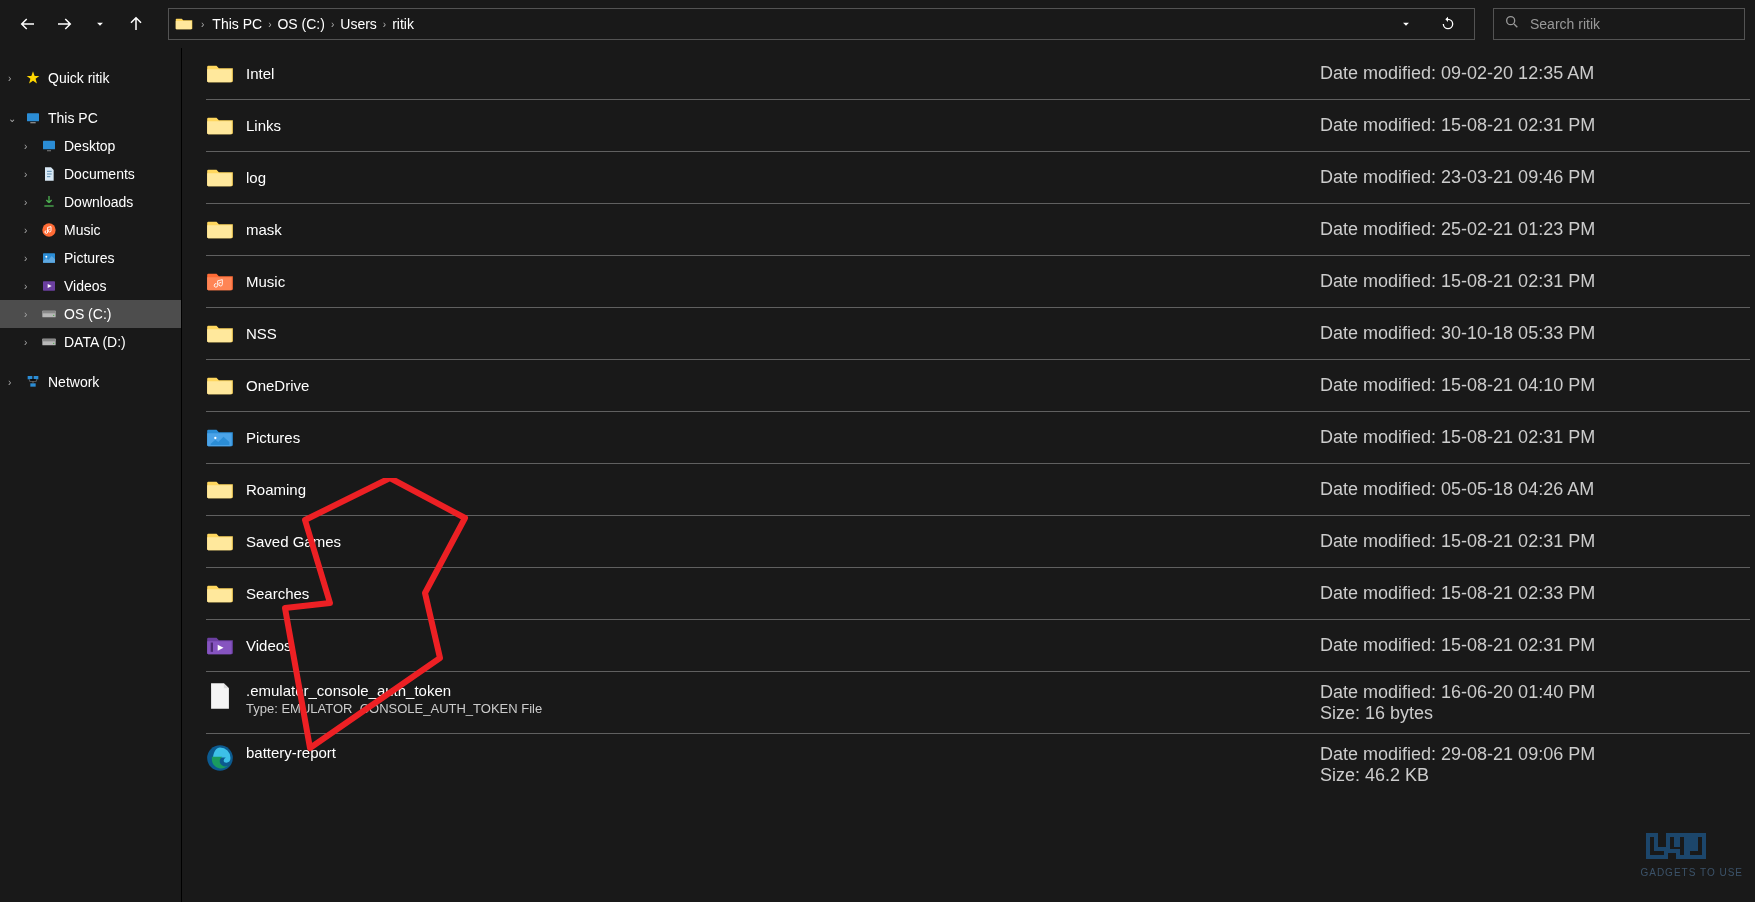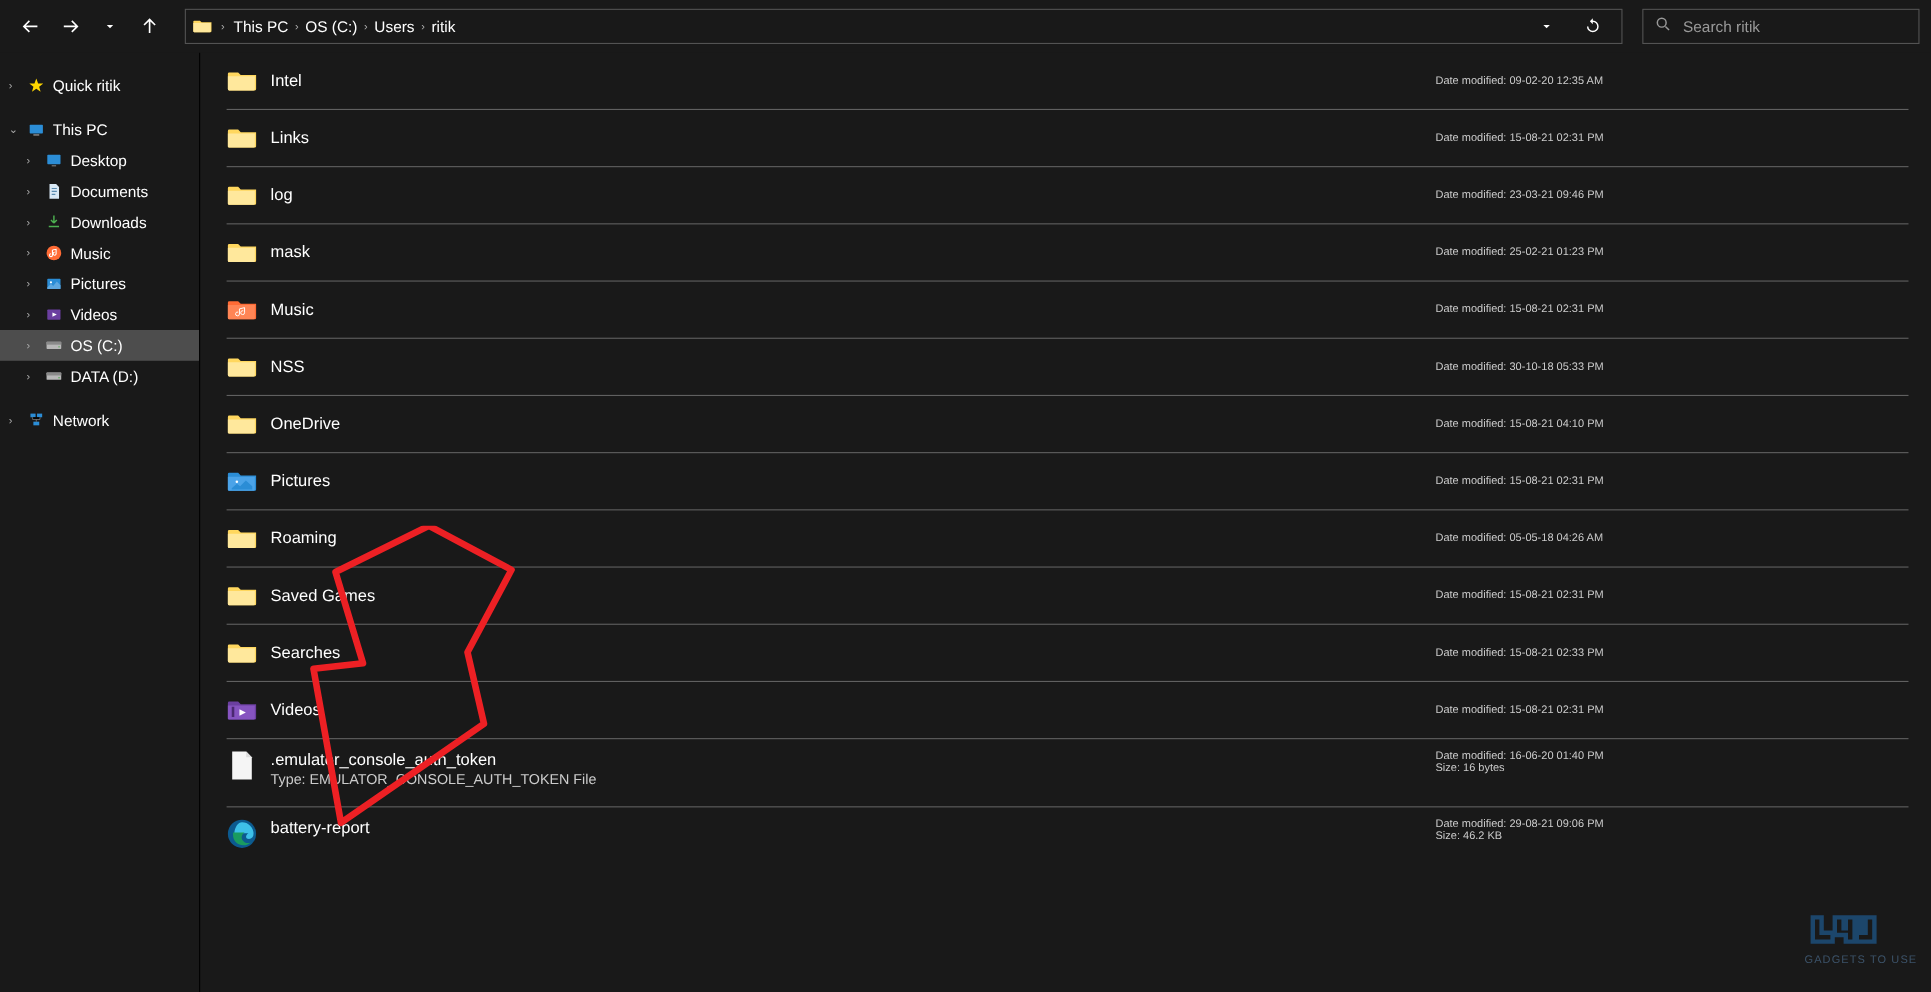--- a/index.html
+++ b/index.html
@@ -119,21 +119,21 @@
       height: 18px;
       display: flex;
       align-items: center;
       justify-content: center;
       flex-shrink: 0;
     }
     .file-list {
       flex: 1;
       overflow-y: auto;
       padding-left: 24px;
-      padding-right: 20px;
+      padding-right: 5px;
     }
     .file-row {
       display: flex;
       align-items: center;
       height: 52px;
       border-bottom: 1px solid #606060;
       cursor: pointer;
     }
     .file-row.tall { height: 62px; align-items: flex-start; padding-top: 10px;}
     .file-icon {
@@ -151,21 +151,21 @@
       flex-direction: column;
       justify-content: center;
     }
     .file-name { font-size: 15px; color: #ffffff; }
     .file-type { font-size: 13px; color: #cccccc; margin-top: 2px; }
     .file-meta {
       width: 430px;
       display: flex;
       flex-direction: column;
       justify-content: flex-start;
-      font-size: 10px;
+      font-size: 18px;
       color: #cccccc;
     }
     .folder-svg { width: 28px; height: 24px; }
     .arrow-annotation {
       position: absolute;
       left: 280px;
       top: 478px;
       pointer-events: none;
       z-index: 100;
     }

